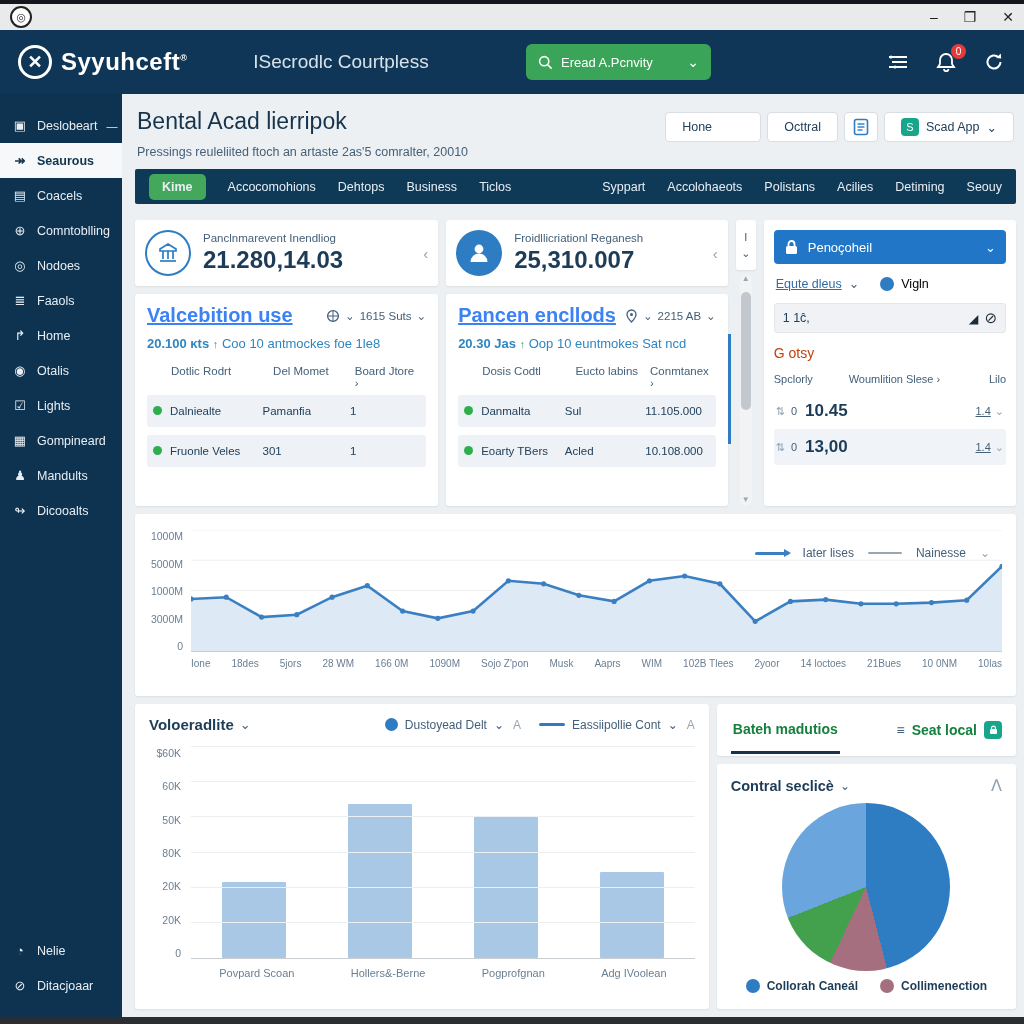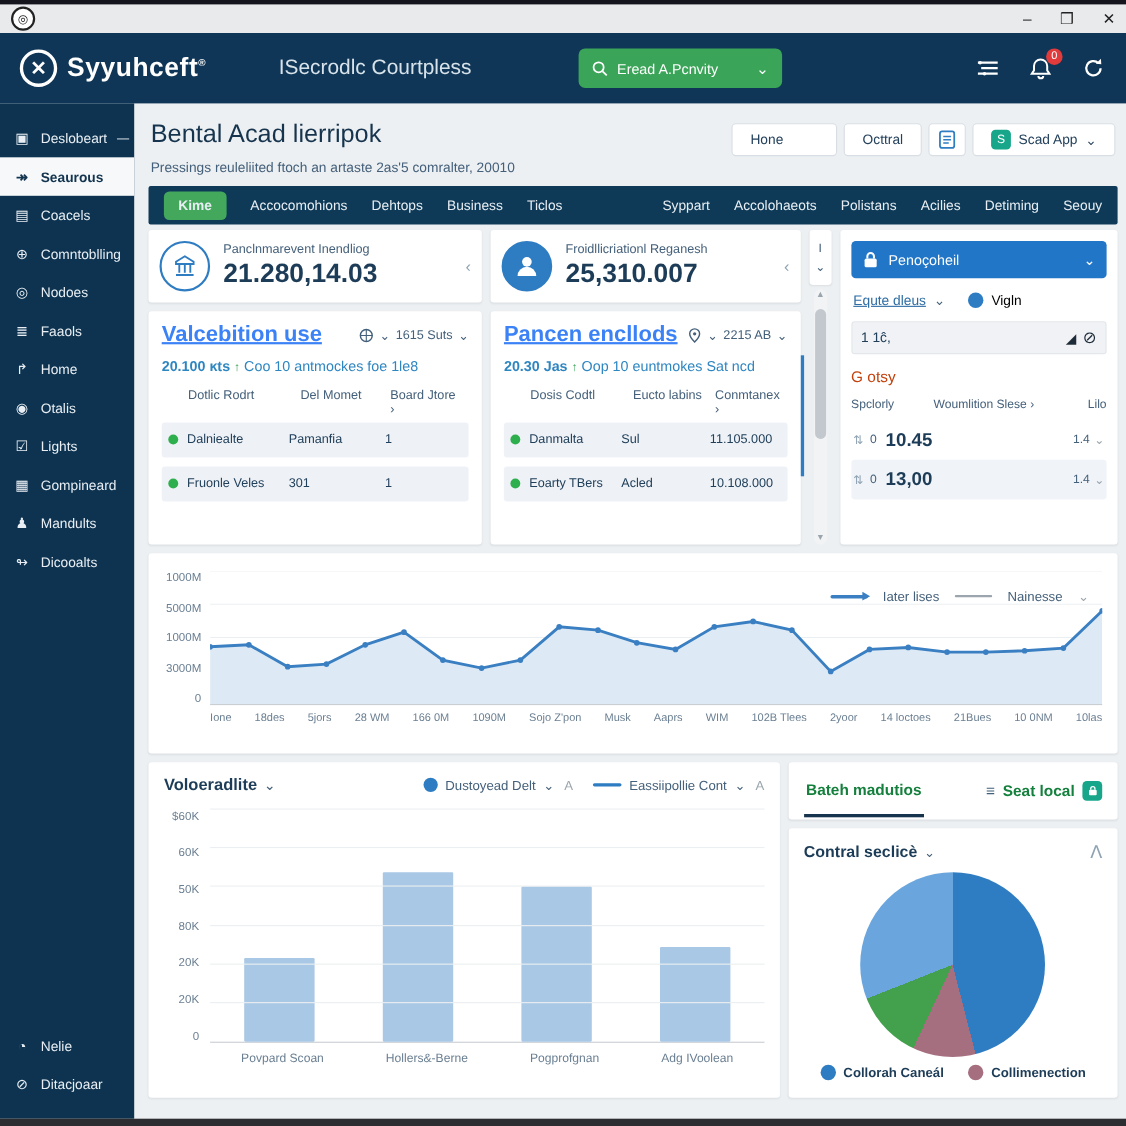--- a/index.html
+++ b/index.html
@@ -59,21 +59,21 @@
     font-size:11px; display:flex; align-items:center; justify-content:center; }
 
   
   .navbar { background:#0e3a58; height:35px; display:flex; align-items:center;
     padding:0 14px; gap:22px; border-radius:2px; }
   .nav-tab { color:#e8eef3; font-size:12.5px; cursor:pointer; white-space:nowrap; }
   .nav-tab.active { background:#43a85c; padding:6px 13px; border-radius:5px; font-weight:bold; }
   .nav-spacer { flex:1; }
 
   
-  .row1 { display:flex; gap:8px; margin-top:5px; }
+  .row1 { display:flex; gap:8px; margin-top:16px; }
   .col-left { width:310px; } .col-mid { width:288px; } 
   .mid-scroll { width:20px; display:flex; flex-direction:column; align-items:center; }
   .col-right { width:258px; }
   .card { background:#fff; border-radius:3px; box-shadow:0 1px 2px rgba(20,40,60,.08); }
   .stat-card { height:66px; display:flex; align-items:center; padding:0 10px; gap:12px; margin-bottom:8px; }
   .stat-icon { width:46px; height:46px; border-radius:50%; border:2px solid #2e7cc2;
     display:flex; align-items:center; justify-content:center; color:#2e7cc2; flex-shrink:0; }
   .stat-label { font-size:11.5px; color:#44607a; }
   .stat-value { font-size:24px; font-weight:bold; color:#1d3c57; margin-top:2px; }
   .stat-chev { margin-left:auto; color:#8fa3b3; font-size:15px; cursor:pointer; }
@@ -118,21 +118,21 @@
     font-family:"Liberation Sans",sans-serif; color:#22405a; outline:none; width:60px; }
   .gbadge { margin-top:12px; color:#c2410c; font-size:14px; }
   .p-table { margin-top:12px; font-size:11px; }
   .p-head { display:flex; color:#44607a; padding-bottom:8px; }
   .p-h0{flex:1;} .p-h1{flex:1.6;} .p-h2{flex:.5; text-align:right;}
   .p-row { display:flex; align-items:center; padding:8px 2px; color:#1d3c57; }
   .p-row:nth-child(odd){ background:#f0f3f7; border-radius:3px; }
   .p-row .sort { color:#8fa3b3; margin-right:6px; }
   .p-row .flag { color:#44607a; margin-right:8px; }
   .p-row .val { font-size:17px; font-weight:bold; }
-  .p-row .rate { margin-left:auto; color:#44607a; }
+  .p-row .rate { margin-left:auto; color:#44607a;text-decoration:underline; }
   .p-row .rchev { color:#9aa5ad; margin-left:4px; }
 
   
   .chart-card { margin-top:8px; height:182px; padding:10px 14px 6px 10px; position:relative; }
   .lc-legend { position:absolute; right:18px; top:28px; background:#fff; display:flex;
     align-items:center; gap:14px; font-size:12px; color:#44607a; padding:4px 8px; }
   .lg-line { width:34px; height:3px; border-radius:2px; position:relative; }
   .lg-line.arrow::after { content:""; position:absolute; right:-2px; top:-3px;
     border-left:7px solid currentColor; border-top:4.5px solid transparent; border-bottom:4.5px solid transparent; }
   .lc-body { display:flex; height:122px; margin-top:6px; }

